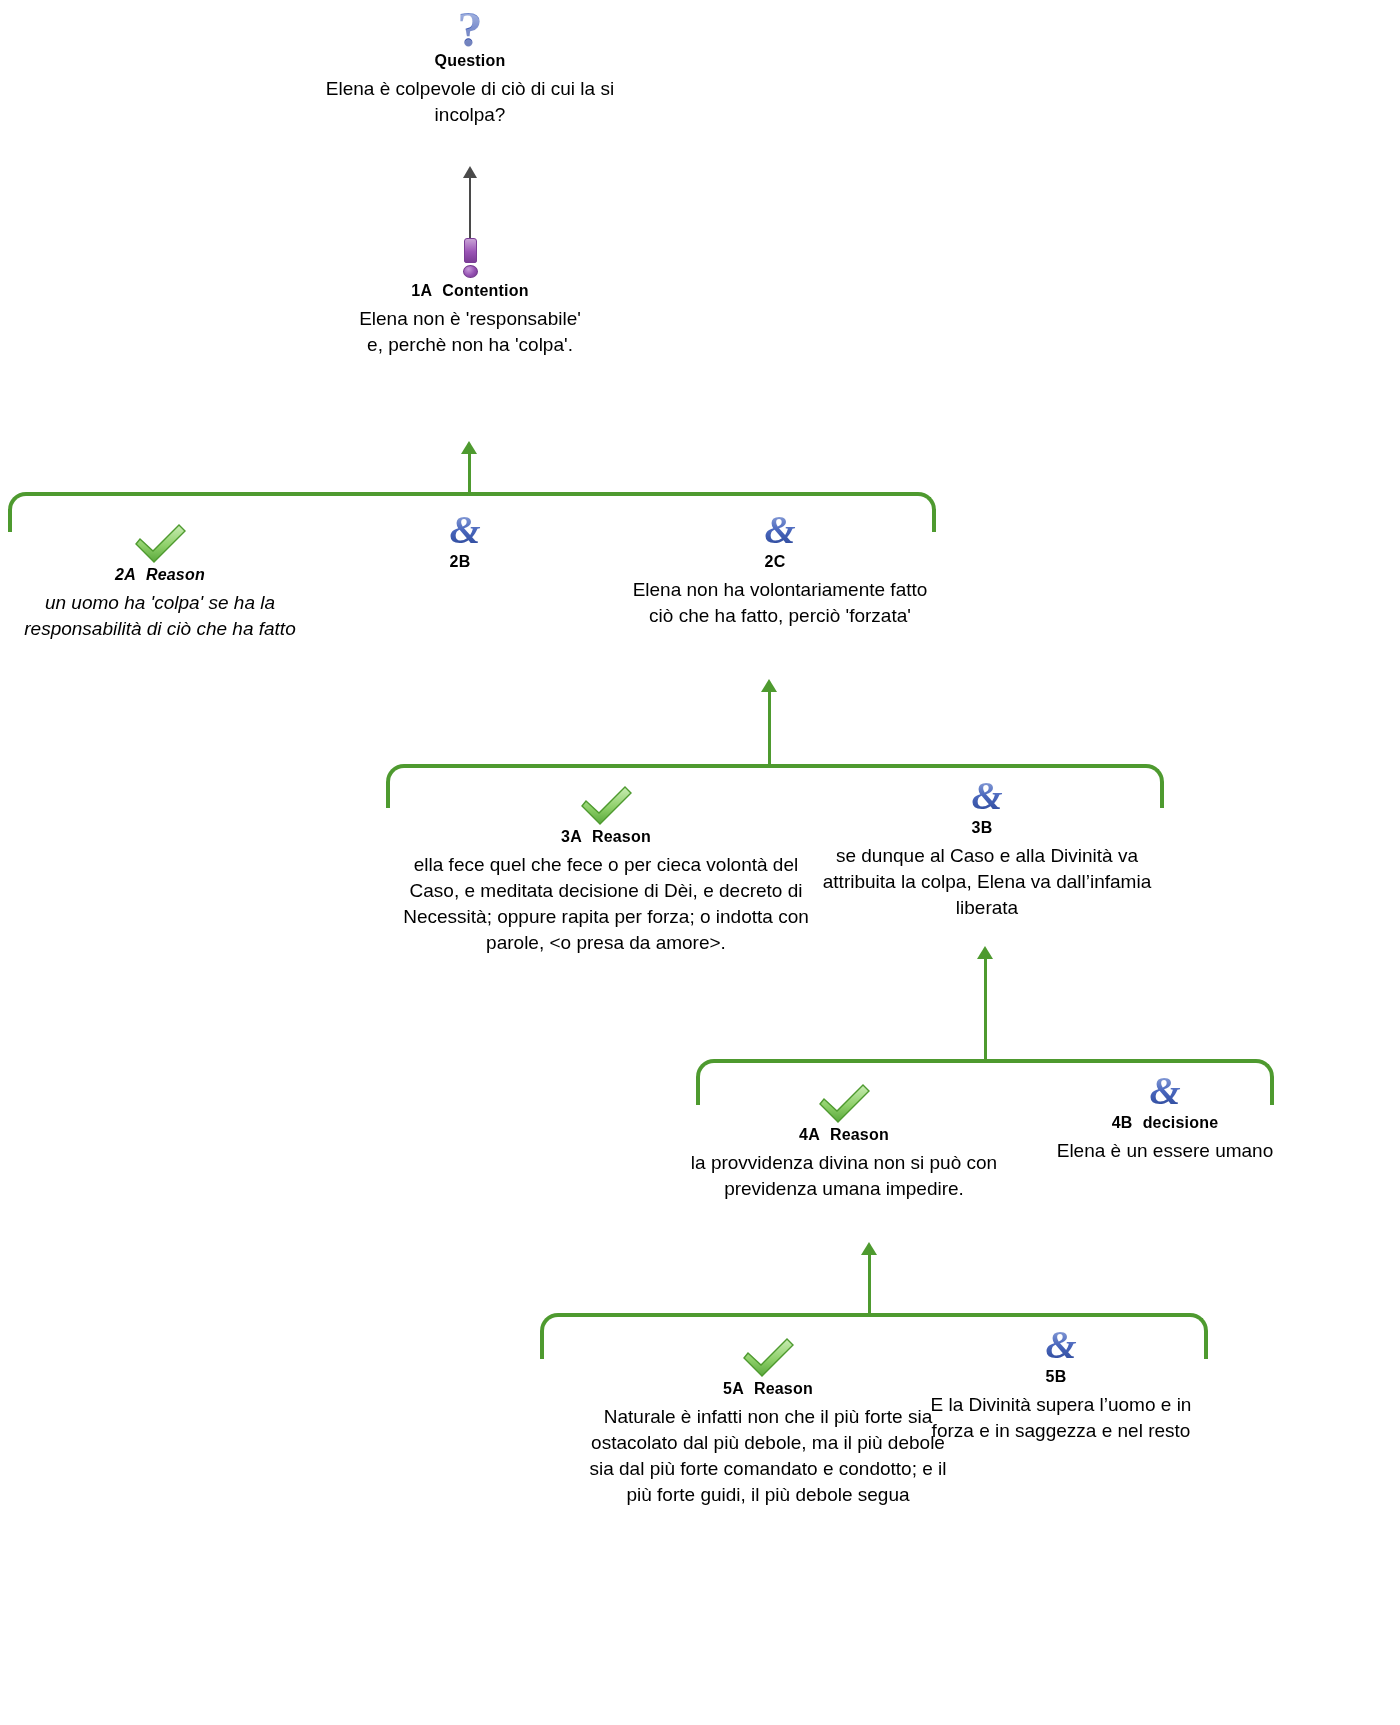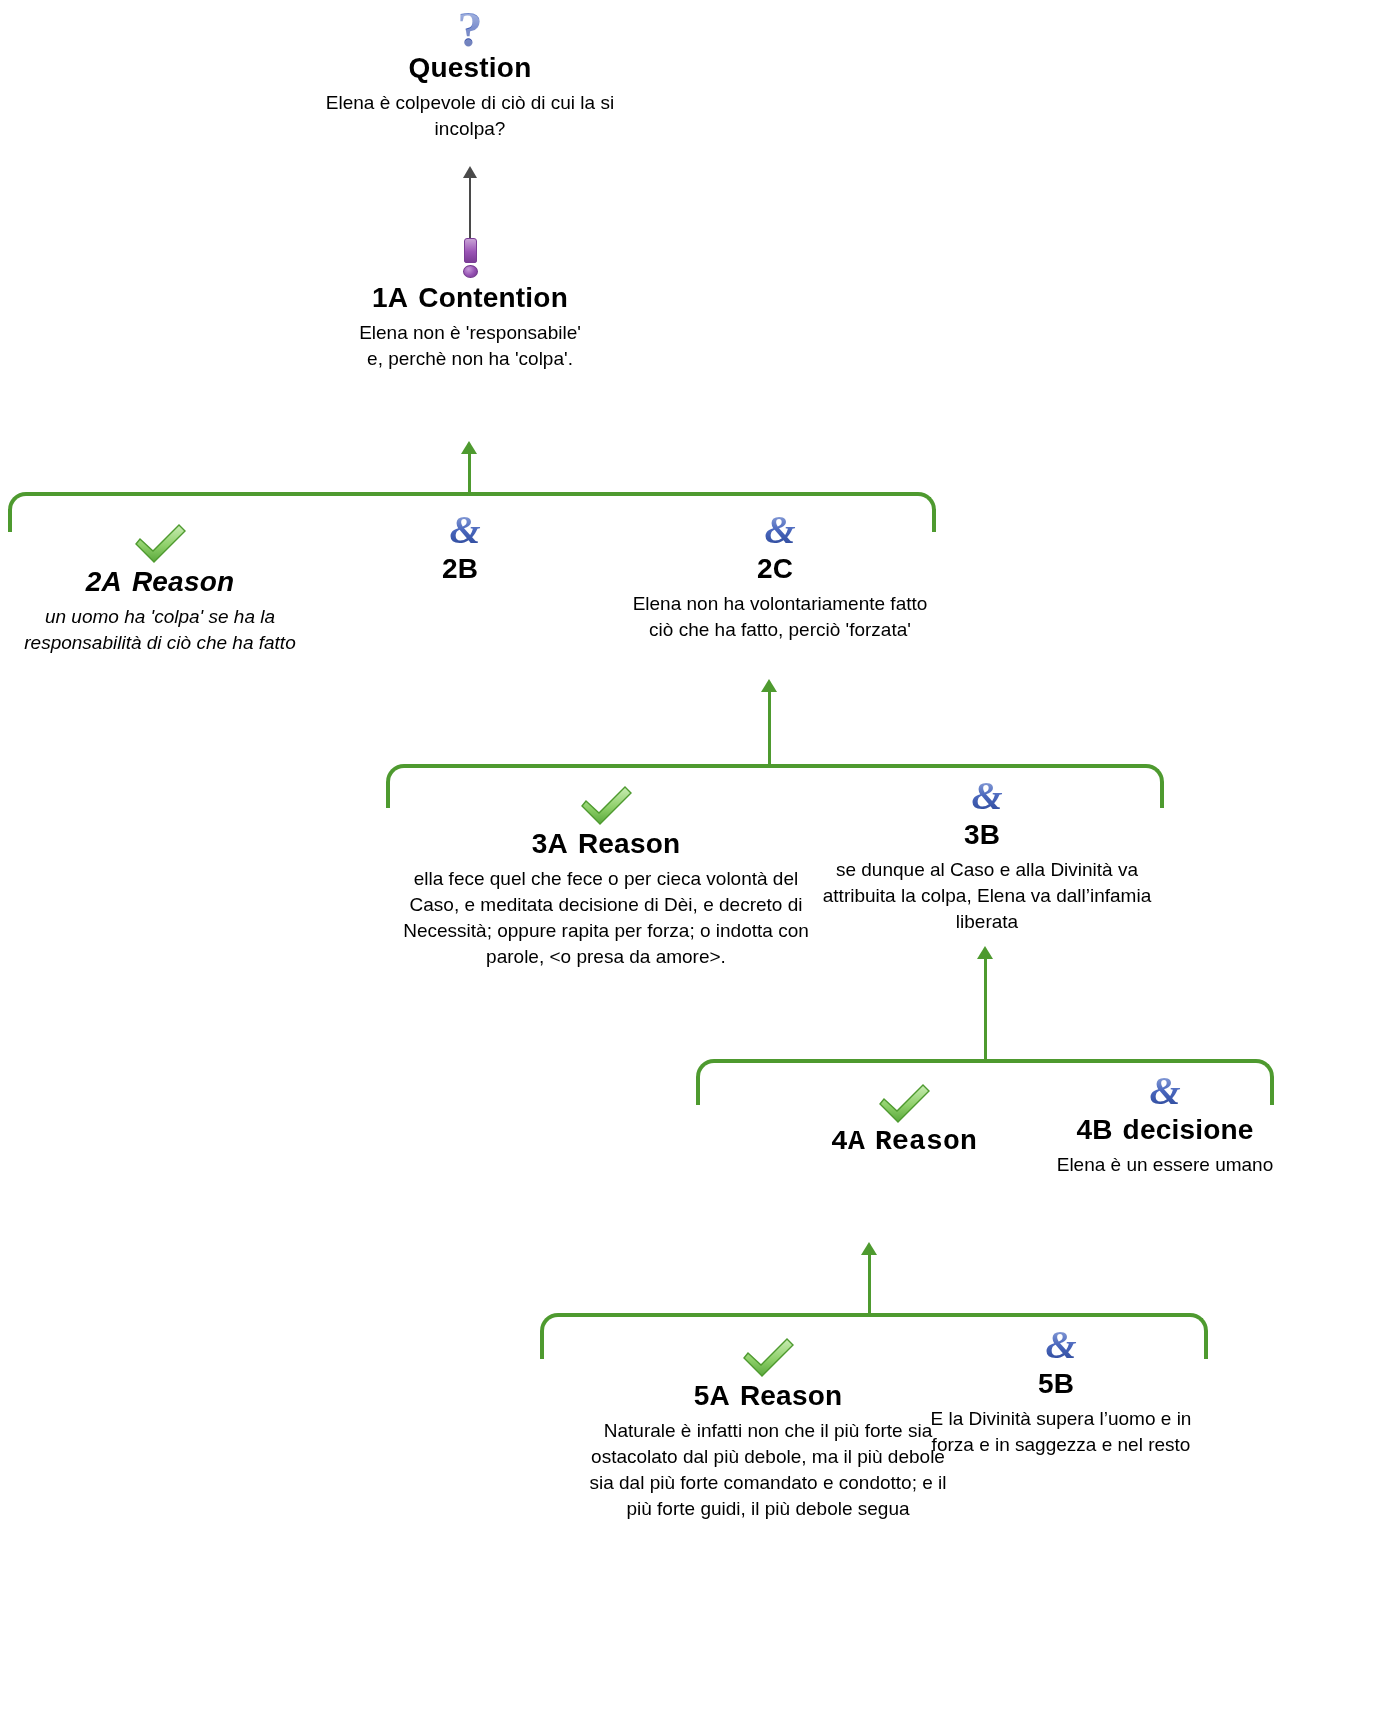--- a/index.html
+++ b/index.html
@@ -7,21 +7,21 @@
     width:1400px;height:1725px;position:relative;overflow:hidden;
     font-family:"Liberation Sans","DejaVu Sans",sans-serif;
     color:#000000;
   }
   .stage{position:absolute;left:0;top:0;width:1400px;height:1725px;}
 
   
   .node{position:absolute;text-align:center;}
   .node .icon{display:block;margin:0 auto;height:46px;line-height:46px;}
   .node .hdr{
-    font-weight:bold;font-size:28px;letter-spacing:.2px;
+    font-weight:bold;font-size:16px;letter-spacing:.2px;
     margin:0 0 6px 0;white-space:nowrap;
   }
   .node .hdr .num{margin-right:10px;}
   .node .body{font-size:19px;line-height:26px;}
 
   
   .ico-q{
     font-family:"Liberation Serif","DejaVu Serif",serif;
     font-weight:bold;font-size:50px;line-height:46px;
     color:#2b47a8;
@@ -173,38 +173,39 @@
       <span class="num">3B</span><span></span>
     </div>
     <div class="body">se dunque al Caso e alla Divinità va attribuita la colpa, Elena va dall’infamia liberata</div>
   </div>
 
   <div class="vline" style="left:984px;top:957px;width:3px;height:104px;"></div>
   <div class="arrowhead" style="left:977px;top:946px;"></div>
 
   <div class="bracket" style="left:696px;top:1059px;width:570px;height:42px;"></div>
 
-  <div class="node" style="left:744px;top:1080px;width:320px;font-family:Liberation Mono, monospace;">
+  <div class="node" style="left:684px;top:1080px;width:320px;">
     <span class="icon">
       <span class="ico-check">
         <svg width="60" height="46" viewBox="0 0 60 46">
           <defs>
             <linearGradient id="g4a" x1="0" y1="0" x2="0" y2="1">
               <stop offset="0%" stop-color="#c9ecb4"></stop>
               <stop offset="55%" stop-color="#8fd06a"></stop>
               <stop offset="100%" stop-color="#5aa83c"></stop>
             </linearGradient>
           </defs>
           <path d="M6,24 L10,19 L23,31 L49,5 L55,11 L24,42 Z" fill="url(#g4a)" stroke="#4e9a2f" stroke-width="1.4"></path>
         </svg>
       </span>
     </span>
     <div class="hdr">
       <span class="num">4A</span><span>Reason</span>
     </div>
+    <div class="body">la provvidenza divina non si può con previdenza umana impedire.</div>
   </div>
 
   <div class="node" style="left:1040px;top:1068px;width:250px;">
     <span class="icon">
       <span class="ico-amp">&amp;</span>
     </span>
     <div class="hdr">
       <span class="num">4B</span><span>decisione</span>
     </div>
     <div class="body">Elena è un essere umano</div>

